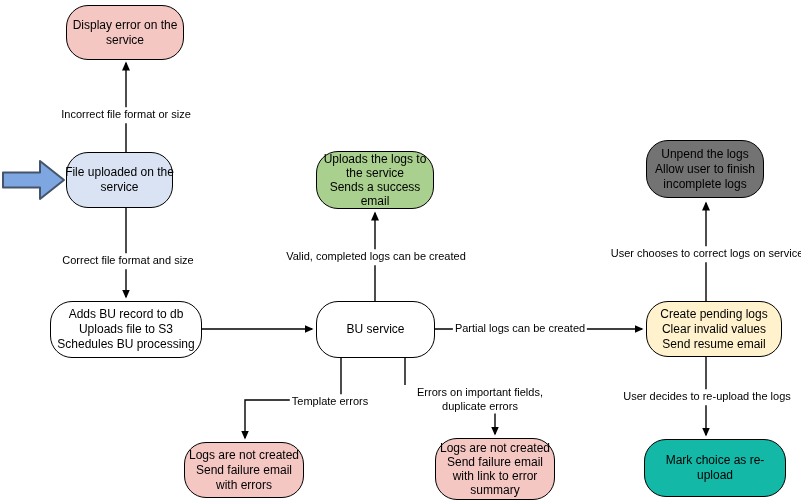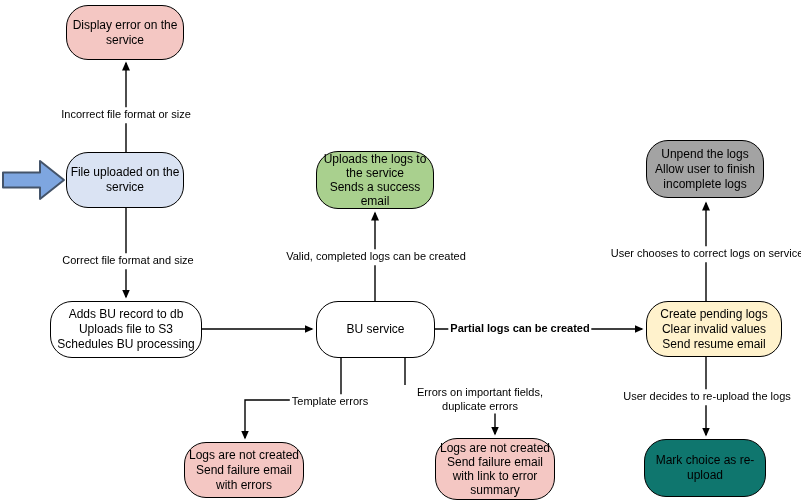--- a/index.html
+++ b/index.html
@@ -69,61 +69,61 @@
     <line x1="495" y1="412" x2="495" y2="434" marker-end="url(#arrow)" stroke="#000000"></line>
     <line x1="706" y1="301" x2="706" y2="203" marker-end="url(#arrow)" stroke="#000000"></line>
     <line x1="706" y1="357" x2="706" y2="435" marker-end="url(#arrow)" stroke="#000000"></line>
 
     <polygon points="3,172.5 40,172.5 40,161 64,180 40,199 40,187.5 3,187.5" stroke-width="2" stroke-linejoin="round" fill="#7ea6e0" stroke="#44546a"></polygon>
   </svg>
 
   <div class="node" style="left: 66px; top: 5px; width: 118px; height: 55px; background-color: rgb(244, 199, 195);">Display error on the
 service</div>
 
-  <div class="node" style="left: 66px; top: 152px; width: 118px; height: 56px; background-color: rgb(218, 227, 243);">File uploaded on the
+  <div class="node" style="left: 66px; top: 152px; width: 107px; height: 56px; background-color: rgb(218, 227, 243);">File uploaded on the
 service</div>
 
   <div class="node" style="left: 50px; top: 301px; width: 152px; height: 57px; background-color: rgb(255, 255, 255);">Adds BU record to db
 Uploads file to S3
 Schedules BU processing</div>
 
   <div class="node" style="left: 316px; top: 301px; width: 119px; height: 57px; background-color: rgb(255, 255, 255);">BU service</div>
 
   <div class="node tight" style="left: 316px; top: 151px; width: 118px; height: 58px; background-color: rgb(169, 208, 142);">Uploads the logs to
 the service
 Sends a success
 email</div>
 
-  <div class="node" style="left: 646px; top: 140px; width: 118px; height: 58px; background-color: #a3a3a3;">Unpend the logs
+  <div class="node" style="left: 646px; top: 140px; width: 118px; height: 58px; background-color: #737373;">Unpend the logs
 Allow user to finish
 incomplete logs</div>
 
   <div class="node" style="left: 646px; top: 301px; width: 136px; height: 56px; background-color: rgb(255, 242, 204);">Create pending logs
 Clear invalid values
 Send resume email</div>
 
-  <div class="node" style="left: 644px; top: 439px; width: 122px; height: 58px; background-color: #0f766e;">Mark choice as re-
+  <div class="node" style="left: 644px; top: 439px; width: 142px; height: 58px; background-color: #14b8a6;">Mark choice as re-
 upload</div>
 
   <div class="node" style="left: 184px; top: 442px; width: 120px; height: 56px; background-color: rgb(244, 199, 195);">Logs are not created
 Send failure email
 with errors</div>
 
   <div class="node tight" style="left: 435px; top: 438px; width: 120px; height: 62px; background-color: rgb(244, 199, 195);">Logs are not created
 Send failure email
 with link to error
 summary</div>
 
   <div class="edge-label" style="left:126px; top:115px;">Incorrect file format or size</div>
 
   <div class="edge-label" style="left:128px; top:261px;">Correct file format and size</div>
 
   <div class="edge-label" style="left:376px; top:257px;">Valid, completed logs can be created</div>
 
-  <div class="edge-label" style="left:520px; top:329px;font-weight:bold;">Partial logs can be created</div>
+  <div class="edge-label" style="left:520px; top:329px;">Partial logs can be created</div>
 
   <div class="edge-label" style="left:330px; top:402px;">Template errors</div>
 
   <div class="edge-label" style="left:480px; top:399px;">Errors on important fields,
 duplicate errors</div>
 
   <div class="edge-label" style="left:707px; top:254px;">User chooses to correct logs on service</div>
 
   <div class="edge-label" style="left:707px; top:397px;">User decides to re-upload the logs</div>
 

